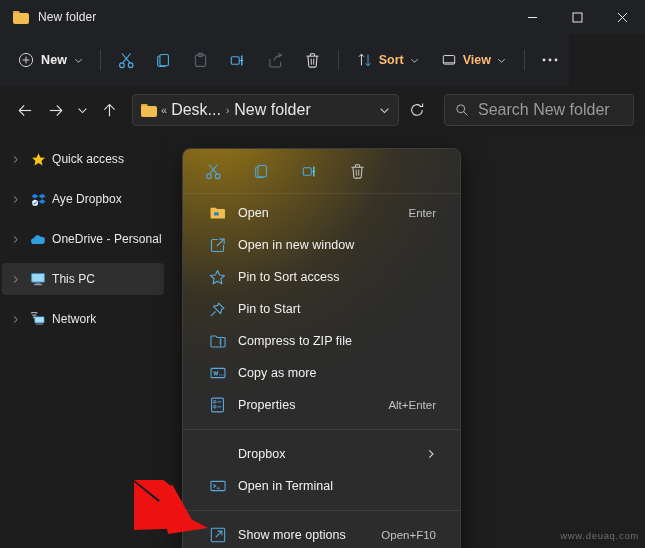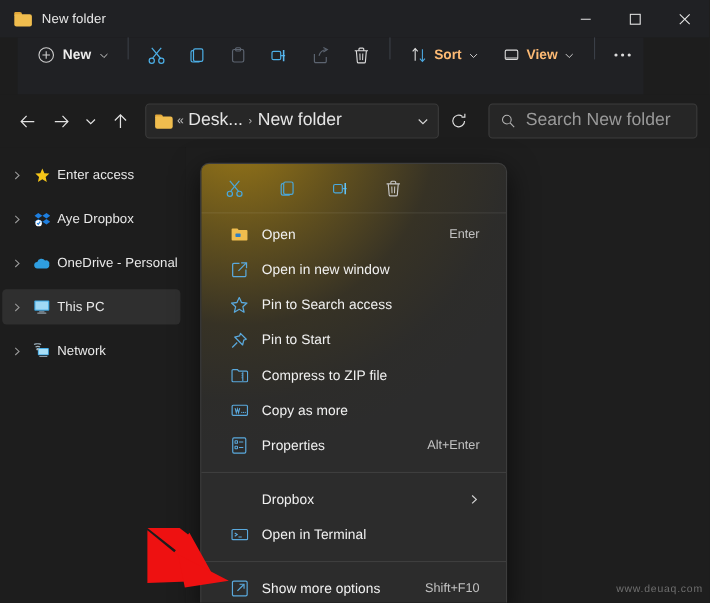--- a/index.html
+++ b/index.html
@@ -69,25 +69,25 @@
   .winbtn {
     width: 45px; height: 34px;
     display: flex; align-items: center; justify-content: center;
     color: #e6e6e6;
   }
   .winbtn svg { display: block; }
 
   
   .toolbar {
     position: absolute;
-    top: 34px; left: 16px;
+    top: 34px; left: 0;
     width: 569px; height: 52px;
     background: #202124;
     display: flex;
-    align-items: flex-start;
+    align-items: center;
     padding-left: 12px;
   }
   .tb-new {
     display: flex; align-items: center; gap: 7px;
     height: 32px;
     padding: 0 10px 0 6px;
     border-radius: 4px;
     color: #ededed;
   }
   .tb-new .lbl { font-size: 12.5px; font-weight: bold; letter-spacing: .1px; }
@@ -522,21 +522,21 @@
         <span class="nav-exp">
           <svg width="9" height="9" viewBox="0 0 10 10">
               <polyline points="3.2,1.4 7,5 3.2,8.6" fill="none" stroke="currentColor" stroke-width="1.1"></polyline>
             </svg>
         </span>
         <span class="nav-ico">
           <svg width="15" height="15" viewBox="0 0 16 16">
               <polygon points="8,1.3 10,5.8 14.8,6.2 11.2,9.5 12.3,14.3 8,11.7 3.7,14.3 4.8,9.5 1.2,6.2 6,5.8" fill="#f5c518"></polygon>
             </svg>
         </span>
-        <span class="nav-lbl">Enter access</span>
+        <span class="nav-lbl">Quick access</span>
       </div>
 
       <div class="nav-gap"></div>
 
       <div class="nav-item">
         <span class="nav-exp">
           <svg width="9" height="9" viewBox="0 0 10 10">
               <polyline points="3.2,1.4 7,5 3.2,8.6" fill="none" stroke="currentColor" stroke-width="1.1"></polyline>
             </svg>
         </span>
@@ -676,21 +676,21 @@
           <span class="ctx-spacer"></span>
           <span class="ctx-accel"></span>
         </div>
 
         <div class="ctx-item">
           <span class="ctx-ico">
             <svg width="17" height="17" viewBox="0 0 17 17">
               <polygon points="8.5,1.5 10.6,6 15.5,6.5 11.8,9.9 12.9,14.8 8.5,12.2 4.1,14.8 5.2,9.9 1.5,6.5 6.4,6" fill="none" stroke="currentColor" stroke-width="1.15" stroke-linejoin="round"></polygon>
             </svg>
           </span>
-          <span class="ctx-lbl">Pin to Search access</span>
+          <span class="ctx-lbl">Pin to Sort access</span>
           <span class="ctx-spacer"></span>
           <span class="ctx-accel"></span>
         </div>
 
         <div class="ctx-item">
           <span class="ctx-ico">
             <svg width="17" height="17" viewBox="0 0 17 17">
               <path d="M9.6 2.1 L14.9 7.4 L12.6 8.2 L11.6 12.6 L4.4 5.4 L8.8 4.4 Z" fill="none" stroke="currentColor" stroke-width="1.15" stroke-linejoin="round"></path>
               <line x1="6.6" y1="10.4" x2="2.1" y2="14.9" stroke="currentColor" stroke-width="1.15"></line>
             </svg>
@@ -781,21 +781,21 @@
         <div class="ctx-item">
           <span class="ctx-ico">
             <svg width="16" height="16" viewBox="0 0 17 17">
               <rect x="1.4" y="1.4" width="14.2" height="14.2" rx="1.3" fill="none" stroke="currentColor" stroke-width="1.15"></rect>
               <line x1="6.2" y1="10.8" x2="12.4" y2="4.6" stroke="currentColor" stroke-width="1.15"></line>
               <polyline points="8.2,4.4 12.6,4.4 12.6,8.8" fill="none" stroke="currentColor" stroke-width="1.15"></polyline>
             </svg>
           </span>
           <span class="ctx-lbl">Show more options</span>
           <span class="ctx-spacer"></span>
-          <span class="ctx-accel">Shift+F10</span>
+          <span class="ctx-accel">Open+F10</span>
         </div>
       </div>
 
     </div>
   </div>
 
   <div class="arrow-wrap">
     <svg width="110" height="60" viewBox="0 0 110 60">
       <path d="M0 0 L0 18 L36 18 L36 30 L74 14 L36 -2 L36 0 Z" fill="#ee1111" transform="rotate(38 20 14) translate(-6 -4)"></path>
       <polygon points="2,2 58,48 2,50" fill="#ee1111"></polygon>

